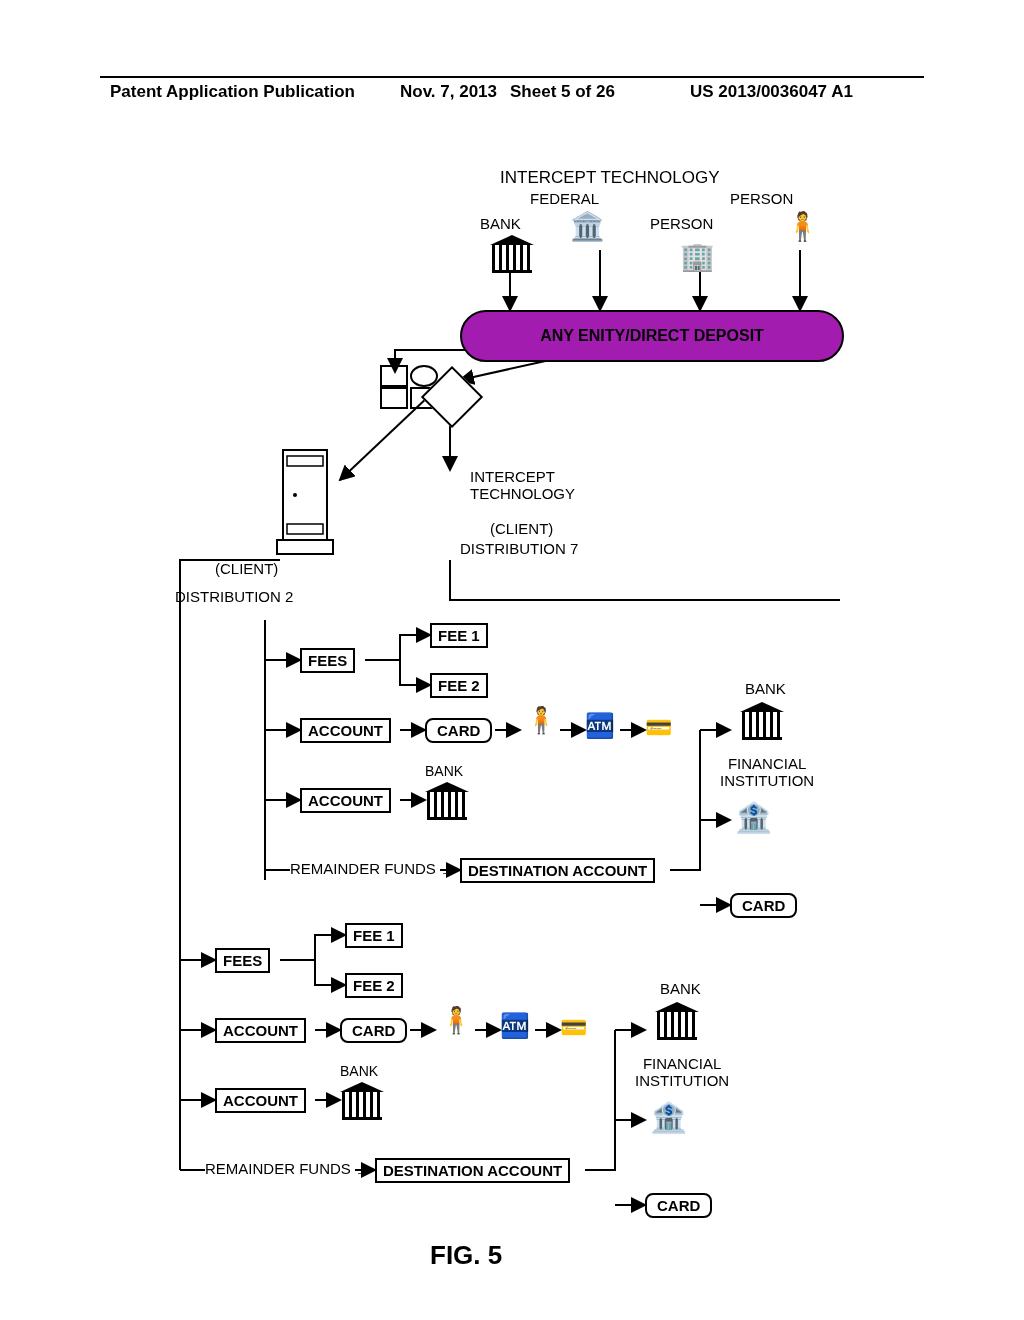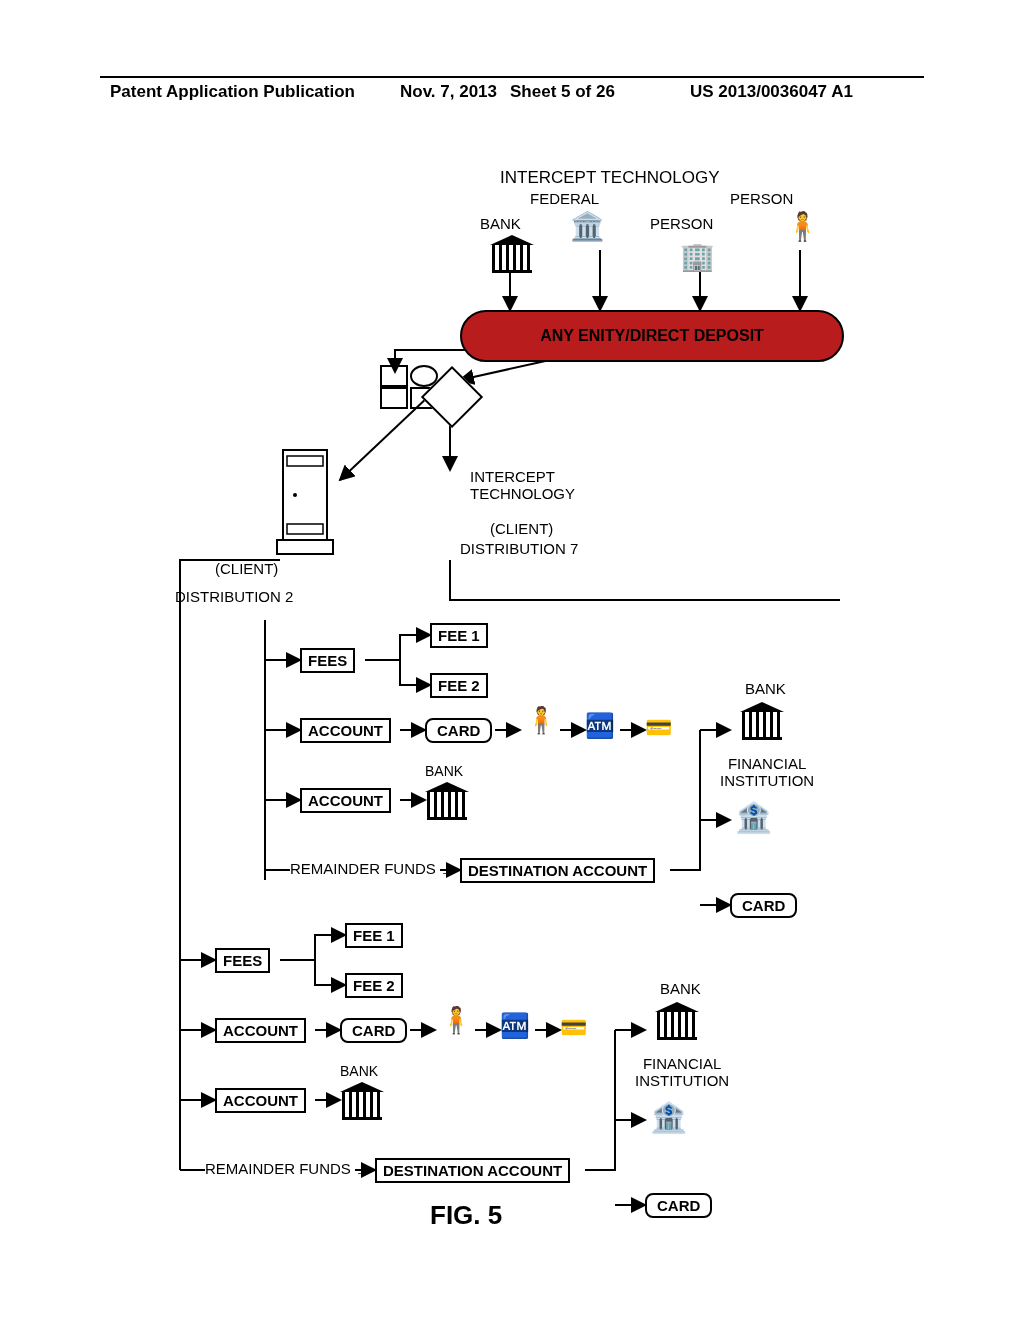--- a/index.html
+++ b/index.html
@@ -43,26 +43,27 @@
     position: absolute;
     font-weight: normal;
     font-size: 15px;
     text-align: center;
     white-space: nowrap;
   }
   .fig-label {
     position: absolute;
     font-weight: bold;
     font-size: 26px;
+    margin-top: 40px;
   }
   .cloud {
     position: absolute;
     border: 2px solid #000;
     border-radius: 40px;
-    background: #b91c1c;
+    background: #a21caf;
     font-weight: bold;
     font-size: 16px;
     display: flex;
     align-items: center;
     justify-content: center;
   }
   .diamond {
     position: absolute;
     width: 40px;
     height: 40px;

